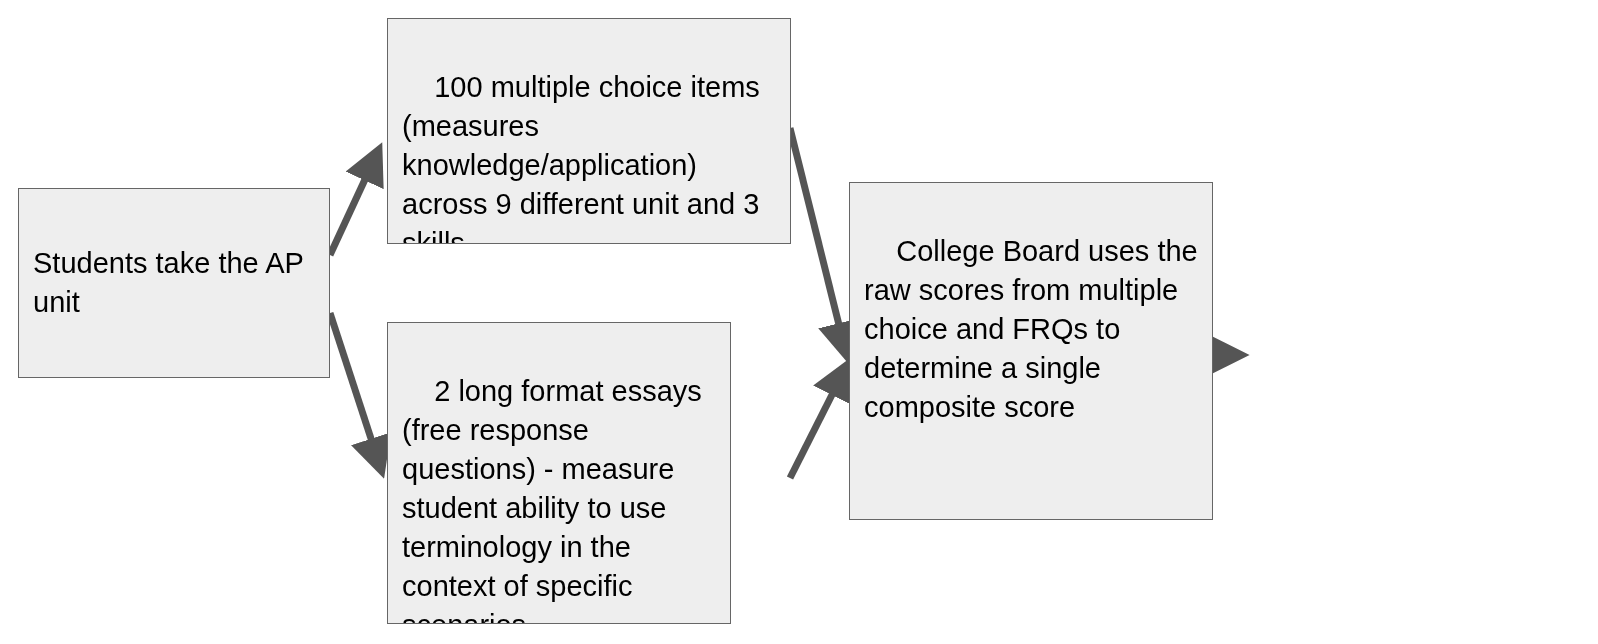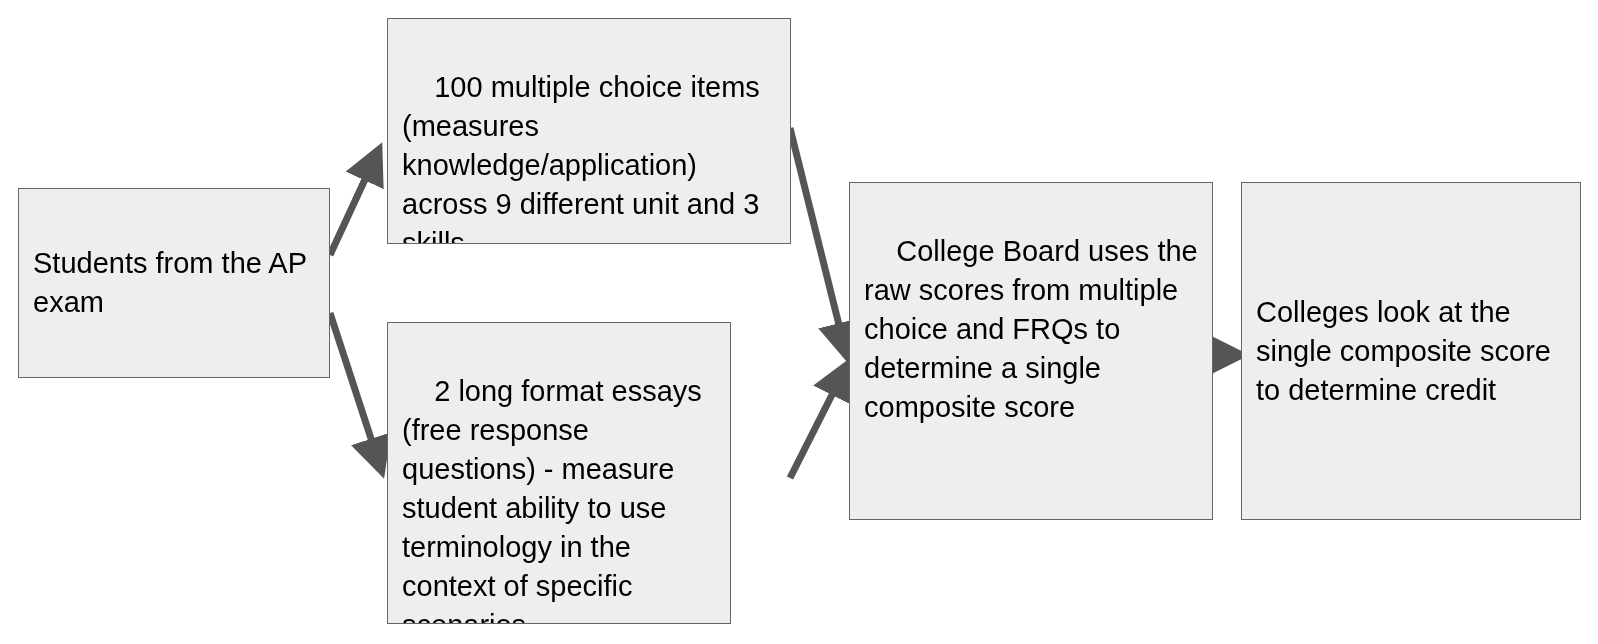--- a/index.html
+++ b/index.html
@@ -56,32 +56,29 @@
     <g stroke="#555555" stroke-width="7" fill="none" marker-end="url(#ah)">
       <line x1="330" y1="255" x2="374" y2="160"></line>
       <line x1="330" y1="313" x2="378" y2="460"></line>
       <line x1="790" y1="128" x2="844" y2="345"></line>
       <line x1="790" y1="478" x2="842" y2="375"></line>
       <line x1="1162" y1="355" x2="1230" y2="355"></line>
     </g>
   </svg>
 
   <div class="node vcenter" style="left:18px; top:188px; width:312px; height:190px;">
-    <span>Students from the AP exam</span>
+    <span>Students take the AP unit</span>
   </div>
 
   <div class="node" style="left:387px; top:18px; width:404px; height:226px;">
     <span>100 multiple choice items (measures knowledge/application) across 9 different unit and 3 skills</span>
   </div>
 
   <div class="node" style="left:387px; top:322px; width:344px; height:302px;">
     <span>2 long format essays (free response questions) - measure student ability to use terminology in the context of specific scenarios</span>
   </div>
 
   <div class="node" style="left:849px; top:182px; width:364px; height:338px;">
     <span>College Board uses the raw scores from multiple choice and FRQs to determine a single composite score</span>
   </div>
 
-  <div class="node vcenter" style="left:1241px; top:182px; width:340px; height:338px;">
-    <span>Colleges look at the single composite score to determine credit</span>
-  </div>
 
 </div>
 
 </body></html>

